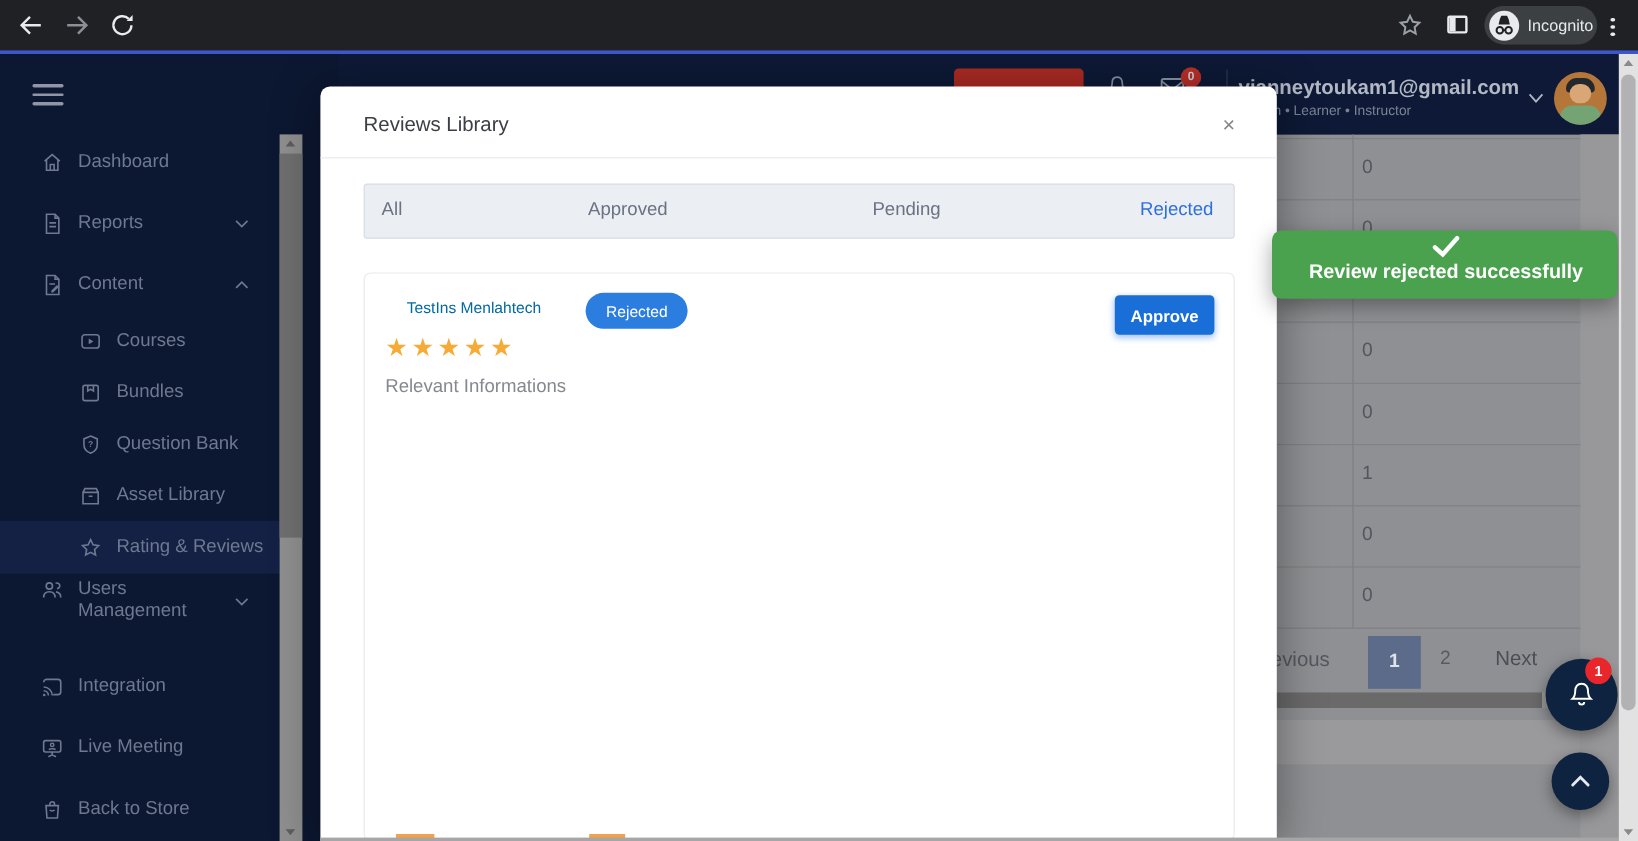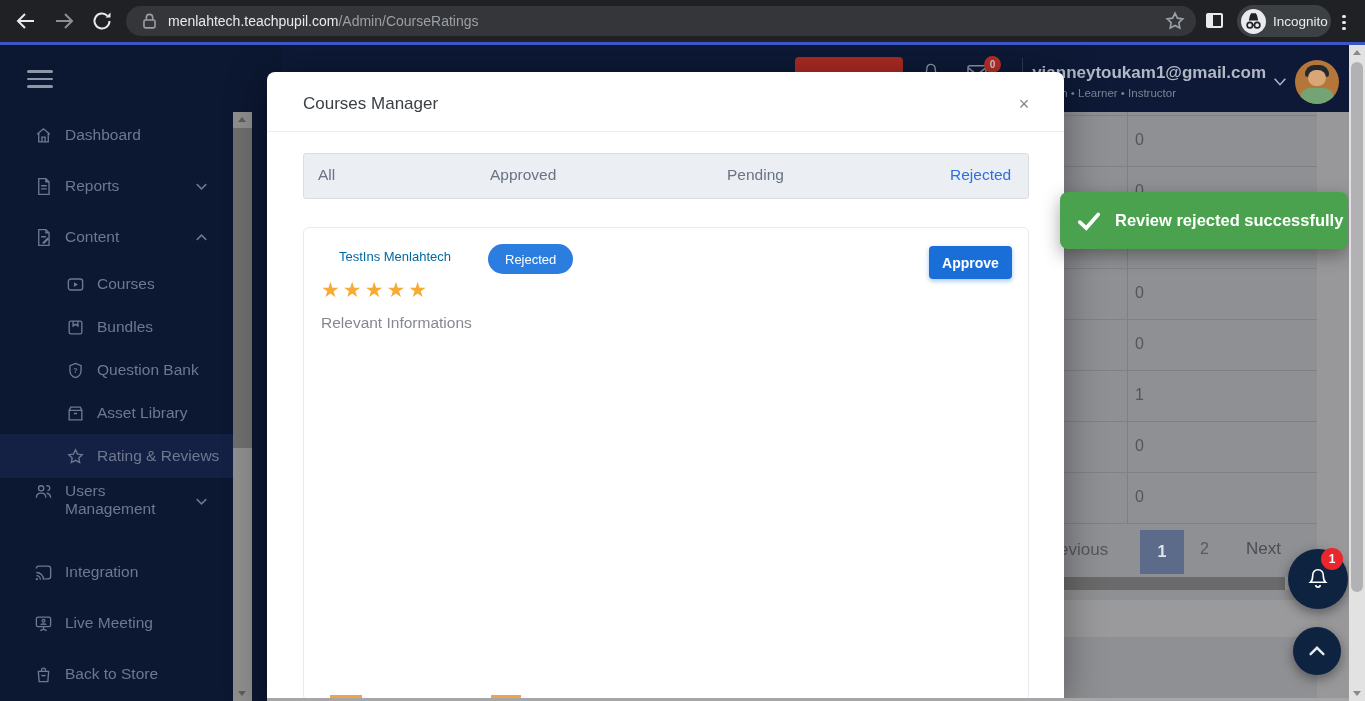--- a/index.html
+++ b/index.html
@@ -87,22 +87,22 @@
   #rev-approve { left:625px; top:18px; width:83px; height:33px; background:#1a6ed8; border:none;
                  border-radius:4px; color:#fff; font-size:14px; font-weight:bold; cursor:pointer;
                  box-shadow:0 2px 5px rgba(26,110,216,.4); }
   #rev-stars { left:17px; top:50px; font-size:21px; color:#f6ab36; letter-spacing:3px; }
   #rev-comment { left:17px; top:86px; font-size:15.5px; color:#85898f; }
   .star-frag { top:695px; height:6px; background:#f2a24a; z-index:6; }
   #bottom-strip { left:267px; top:698px; width:1082px; height:3px; background:#a6a6a8; z-index:7; }
 
   
   #toast { left:1060px; top:192px; width:288px; height:57px; background:#4aa24e; border-radius:8px;
-           box-shadow:0 6px 18px rgba(0,0,0,.35); display:flex; align-items:center; gap:13px;
-           padding:0 14px 0 16px; z-index:8; }
+           box-shadow:0 6px 18px rgba(0,0,0,.35); display:flex; align-items:center; 
+           padding:0 14px 0 16px; z-index:8;flex-direction:column; }
   #toast .msg { color:#fff; font-size:16.5px; font-weight:bold; }
   #fab-bell { left:1288px; top:549px; width:60px; height:60px; border-radius:50%; background:#0d2340;
               box-shadow:0 4px 12px rgba(0,0,0,.4); display:flex; align-items:center;
               justify-content:center; cursor:pointer; z-index:9; }
   #fab-bell-badge { left:1321px; top:548px; width:22px; height:22px; border-radius:50%; background:#e8262c;
                     color:#fff; font-size:12px; font-weight:bold; display:flex; align-items:center;
                     justify-content:center; z-index:10; }
   #fab-top { left:1293px; top:627px; width:48px; height:48px; border-radius:50%; background:#0d2340;
              box-shadow:0 4px 12px rgba(0,0,0,.4); display:flex; align-items:center;
              justify-content:center; cursor:pointer; z-index:9; }
@@ -121,27 +121,20 @@
   <svg class="abs nav-ic" style="left:14px" viewBox="0 0 24 24">
       <path d="M20 12H5M11 5l-7 7 7 7" stroke="#e8eaed" stroke-width="2" fill="none"></path>
     </svg>
   <svg class="abs nav-ic" style="left:52px" viewBox="0 0 24 24">
       <path d="M4 12h15M13 5l7 7-7 7" stroke="#8c9096" stroke-width="2" fill="none"></path>
     </svg>
   <svg class="abs nav-ic" style="left:90px" viewBox="0 0 24 24">
       <path d="M19.5 12a7.5 7.5 0 1 1-2.2-5.3" stroke="#e8eaed" stroke-width="2" fill="none"></path>
       <path d="M20.5 3.5v5h-5z" fill="#e8eaed"></path>
     </svg>
-  <div id="omnibox" class="abs">
-    <svg class="ic18" style="margin-right:9px" viewBox="0 0 24 24">
-        <rect x="5" y="10" width="14" height="10" rx="2" stroke="#9aa0a6" stroke-width="2" fill="none"></rect>
-        <path d="M8 10V7a4 4 0 0 1 8 0v3" stroke="#9aa0a6" stroke-width="2" fill="none"></path>
-      </svg>
-    <span class="nowrap"><span>menlahtech.teachpupil.com</span><span class="path">/Admin/CourseRatings</span></span>
-  </div>
   <svg class="abs nav-ic" style="left:1164px;top:10px;width:22px;height:22px" viewBox="0 0 24 24">
       <path d="M12 3.5l2.6 5.4 5.9.8-4.3 4.1 1 5.8-5.2-2.8-5.2 2.8 1-5.8-4.3-4.1 5.9-.8z" stroke="#9aa0a6" stroke-width="1.8" fill="none"></path>
     </svg>
   <div class="abs" style="left:1206px;top:13px;width:17px;height:15px;border:2px solid #e8eaed;border-radius:2px">
       <div style="width:5px;height:11px;background:#e8eaed"></div>
     </div>
   <div id="incog-chip" class="abs">
     <div class="incog-circ">
       <svg viewBox="0 0 24 24" style="width:25px;height:25px">
           <path d="M5 11h14M8.5 6.5L9.7 4h4.6l1.2 2.5 1 4.5H7.5z" fill="#202124"></path>
@@ -309,21 +302,21 @@
 <div id="h-sb-thumb" class="abs"></div>
 <div id="t-foot-band" class="abs"></div>
 
 <div id="inner-sb" class="abs">
   <div class="tri-up" style="top:5px"></div>
   <div class="thumb"></div>
   <div class="tri-dn" style="bottom:5px"></div>
 </div>
 
 <div id="modal" class="abs">
-  <div id="modal-title" class="abs nowrap">Courses Manager</div>
+  <div id="modal-title" class="abs nowrap">Reviews Library</div>
   <div id="modal-close" class="abs">×</div>
   <div id="modal-hr" class="abs"></div>
   <div id="tabbar" class="abs"></div>
   <div class="tab abs" style="left:51px">All</div>
   <div class="tab abs" style="left:223px">Approved</div>
   <div class="tab abs" style="left:460px">Pending</div>
   <div class="tab active abs" style="left:683px">Rejected</div>
   <div id="review-card" class="abs">
     <div id="rev-author" class="abs nowrap">TestIns Menlahtech</div>
     <div id="rev-badge" class="abs nowrap">Rejected</div>

